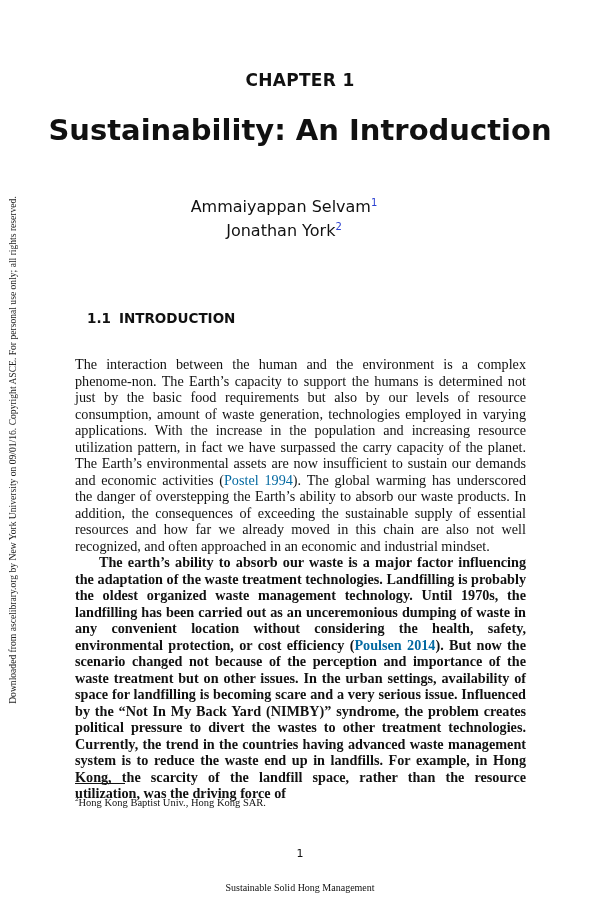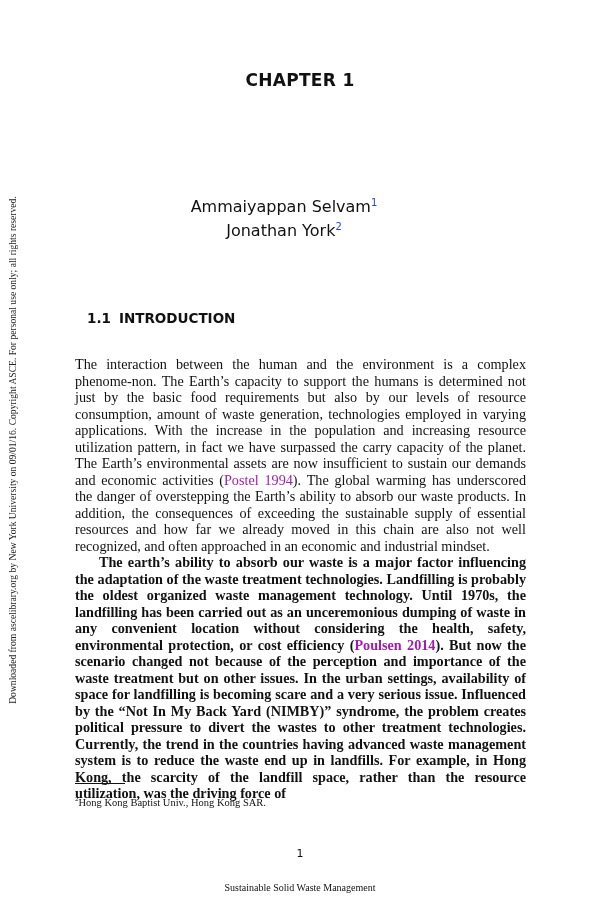--- a/index.html
+++ b/index.html
@@ -30,21 +30,21 @@
     font-family: "DejaVu Sans", sans-serif; font-weight: bold; font-size: 13.5px; margin-left: 12px;
   }
   .section-heading .num { margin-right: 8px; }
   .body {
     position: absolute; top: 356px; left: 75px; width: 451px;
     font-family: "Liberation Serif", serif; font-size: 14.2px; line-height: 16.5px;
     text-align: justify; hyphens: manual;
   }
   .body p { margin: 0; }
   .body p.indent { text-indent: 24px; font-weight: bold; }
-  .cite { color: #a21caf; }
+  .cite { color: #0369a1; }
   .fn-rule { position: absolute; top: 783px; left: 75px; width: 50px; border-top: 1px solid #111; }
   .footnotes {
     position: absolute; top: 791px; left: 75px;
     font-family: "Liberation Serif", serif; font-size: 10.5px; line-height: 17px;
   }
   .footnotes sup { font-size: 7px; }
   .page-number {
     position: absolute; top: 847px; left: 0; width: 600px; text-align: center;
     font-family: "DejaVu Sans", sans-serif; font-size: 11px;
   }
@@ -54,20 +54,21 @@
   }
 </style>
 </head>
 <body>
 
 <div class="side-note">Downloaded from ascelibrary.org by New York University on 09/01/16. Copyright ASCE. For personal use only; all rights reserved.</div>
 
 <div class="chapter-label">CHAPTER 1</div>
 
 <div class="title">
+  <div>Sustainability: An Introduction</div>
 </div>
 
 <div class="authors">
   <div><span>Ammaiyappan Selvam</span><sup>1</sup></div>
   <div><span>Jonathan York</span><sup>2</sup></div>
 </div>
 
 <div class="section-heading">
   <span class="num">1.1</span><span>INTRODUCTION</span>
 </div>
@@ -78,13 +79,13 @@
 </div>
 
 <div class="fn-rule"></div>
 
 <div class="footnotes">
   <div><sup>2</sup><span>Hong Kong Baptist Univ., Hong Kong SAR.</span></div>
 </div>
 
 <div class="page-number">1</div>
 
-<div class="footer">Sustainable Solid Waste Management</div>
+<div class="footer">Sustainable Solid Hong Management</div>
 
 </body></html>

